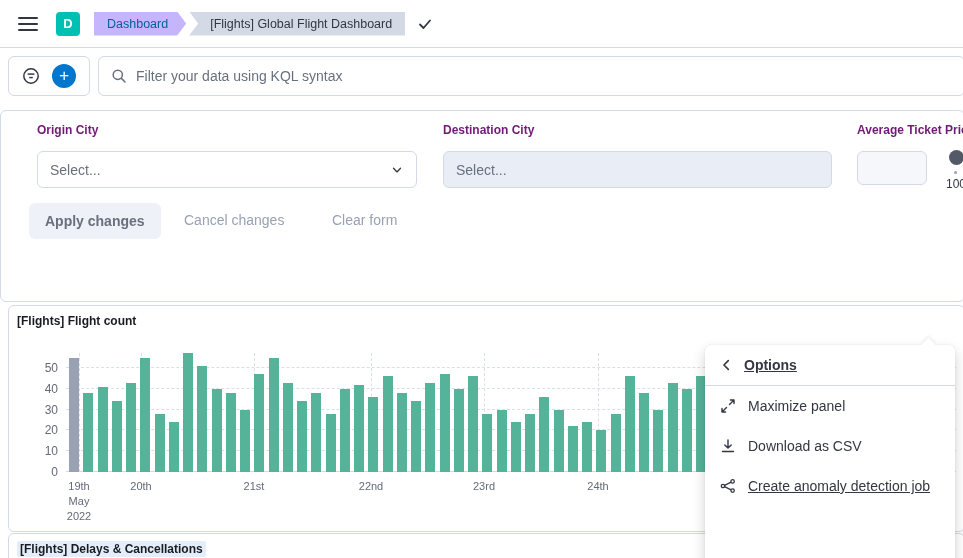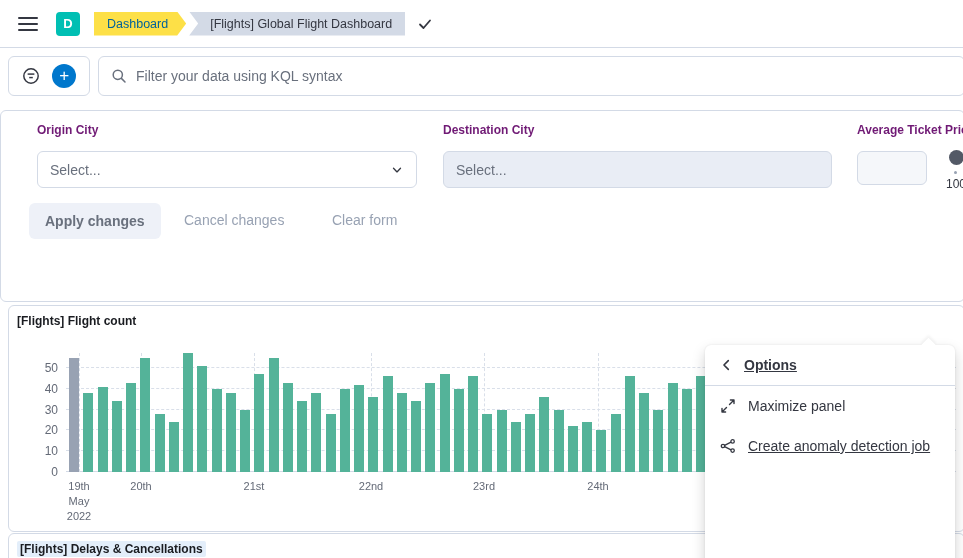--- a/index.html
+++ b/index.html
@@ -11,21 +11,21 @@
   .topbar { position:absolute; top:0; left:0; right:0; height:48px; background:#fff;
     border-bottom:1px solid #D3DAE6; display:flex; align-items:center; padding-left:18px; }
   .hamburger { width:20px; height:14px; display:flex; flex-direction:column;
     justify-content:space-between; cursor:pointer; }
   .hamburger span { height:2px; background:#343741; border-radius:1px; }
   .logo { width:24px; height:24px; border-radius:4px; background:#00BFB3; color:#fff;
     font-weight:700; font-size:13px; display:flex; align-items:center; justify-content:center;
     margin-left:18px; }
   .breadcrumbs { display:flex; align-items:center; margin-left:14px; }
   .crumb { height:24px; display:flex; align-items:center; font-size:12.5px; white-space:nowrap; }
-  .crumb.first { background:#fde047; color:#00619B; padding:0 18px 0 13px;
+  .crumb.first { background:#c4b5fd; color:#00619B; padding:0 18px 0 13px;
     clip-path:polygon(0 0, calc(100% - 9px) 0, 100% 50%, calc(100% - 9px) 100%, 0 100%); }
   .crumb.second { background:#D3DAE6; color:#343741; margin-left:3px; padding:0 13px 0 21px;
     clip-path:polygon(0 0, 100% 0, 100% 100%, 0 100%, 9px 50%); }
   .crumb-check { margin-left:12px; display:flex; align-items:center; }
 
   
   .searchrow { position:absolute; top:56px; left:8px; right:-2px; height:40px; display:flex; gap:8px; }
   .filter-group { width:82px; height:40px; border:1px solid #D3DAE6; border-radius:6px;
     background:#fff; display:flex; align-items:center; justify-content:space-evenly; }
   .add-filter { width:24px; height:24px; border-radius:50%; background:#0077CC; color:#fff;
@@ -281,20 +281,28 @@
 
     <div class="menu-item">
       <span class="mi-icon">
         <svg width="16" height="16" viewBox="0 0 16 16" fill="none" stroke="#343741" stroke-width="1.4" stroke-linecap="round" stroke-linejoin="round">
             <path d="M9.5 6.5 L14 2 M14 2 h-3.6 M14 2 v3.6 M6.5 9.5 L2 14 M2 14 h3.6 M2 14 v-3.6"></path>
           </svg>
       </span>
       <span class="mi-label">Maximize panel</span>
     </div>
 
+    <div class="menu-item">
+      <span class="mi-icon">
+        <svg width="16" height="16" viewBox="0 0 16 16" fill="none" stroke="#343741" stroke-width="1.4" stroke-linecap="round" stroke-linejoin="round">
+            <path d="M8 2 v7.5 M4.8 6.9 L8 10.1 L11.2 6.9 M2.5 13.5 h11"></path>
+          </svg>
+      </span>
+      <span class="mi-label">Download as CSV</span>
+    </div>
 
 
     <div class="menu-item link-hover">
       <span class="mi-icon">
         <svg width="16" height="16" viewBox="0 0 16 16" fill="none" stroke="#343741" stroke-width="1.3">
             <circle cx="3" cy="8" r="1.7"></circle>
             <circle cx="12.6" cy="3.4" r="1.7"></circle>
             <circle cx="12.6" cy="12.6" r="1.7"></circle>
             <path d="M4.6 7.3 L11 4.1 M4.6 8.7 L11 11.9"></path>
           </svg>

